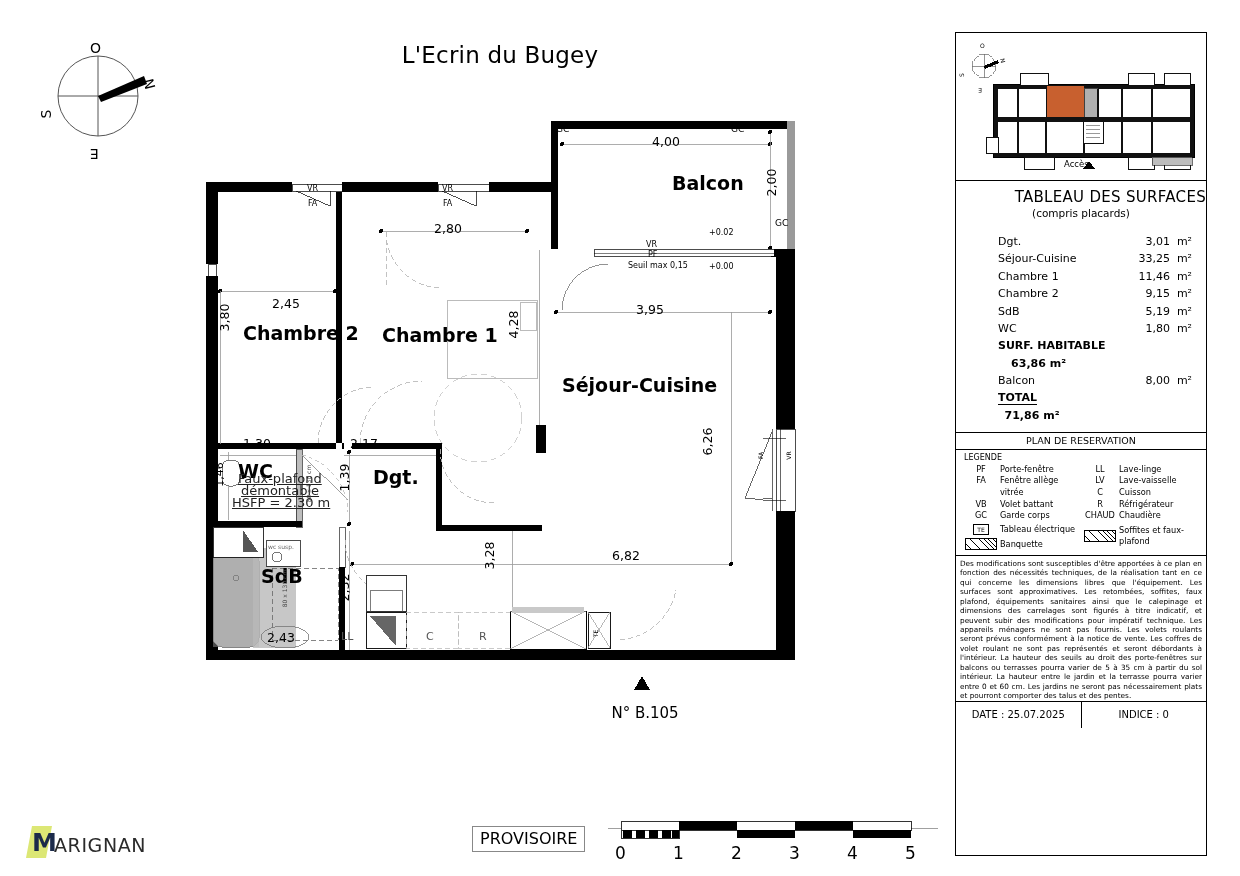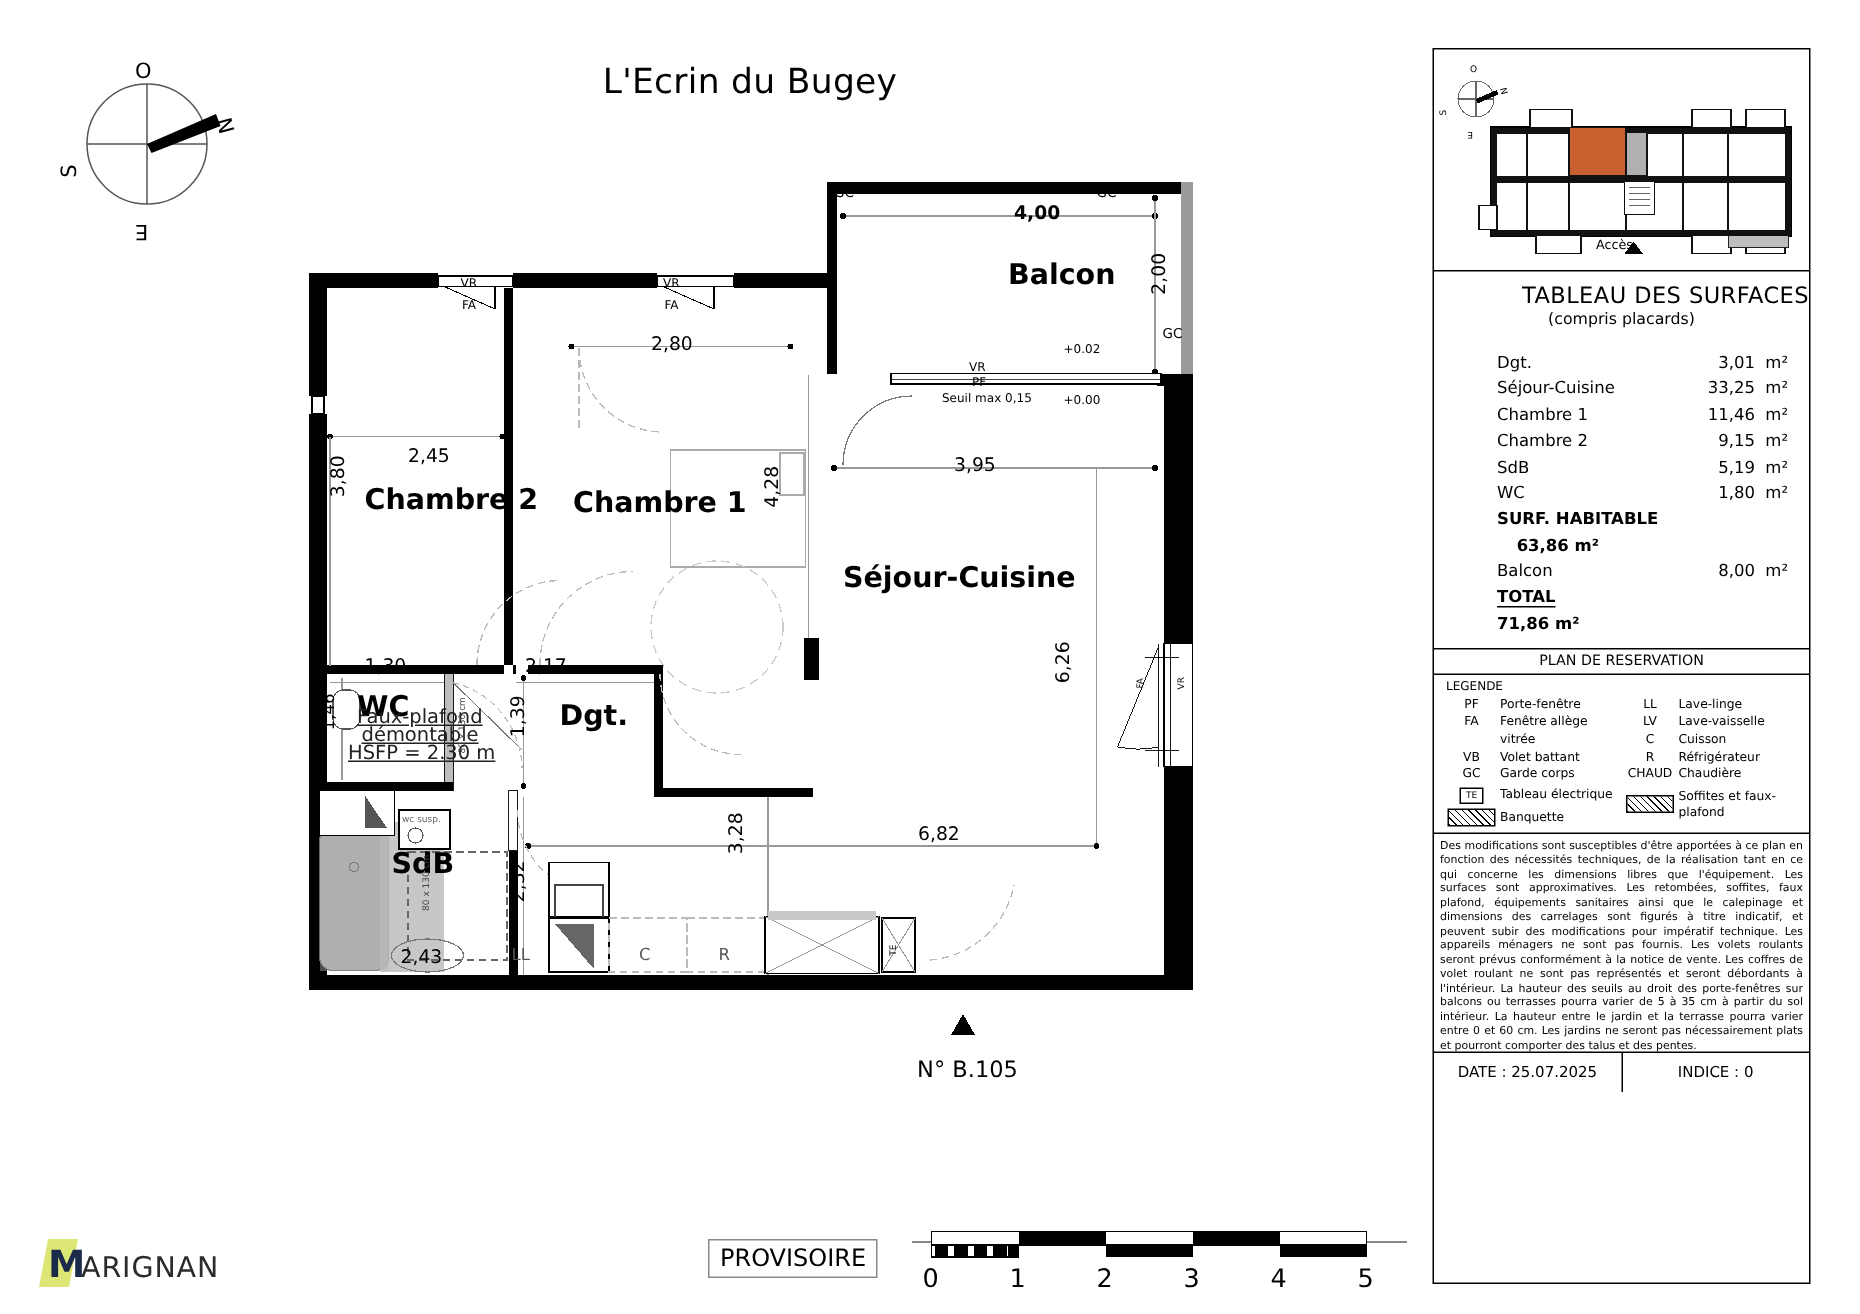--- a/index.html
+++ b/index.html
@@ -266,21 +266,21 @@
   
   <div class="abs roomlabel nosel" style="left:243px;top:322px;">Chambre 2</div>
   <div class="abs roomlabel nosel" style="left:382px;top:324px;">Chambre 1</div>
   <div class="abs roomlabel nosel" style="left:562px;top:374px;">Séjour-Cuisine</div>
   <div class="abs roomlabel nosel" style="left:672px;top:172px;">Balcon</div>
   <div class="abs roomlabel nosel" style="left:238px;top:460px;">WC</div>
   <div class="abs roomlabel nosel" style="left:373px;top:466px;">Dgt.</div>
   <div class="abs roomlabel nosel" style="left:261px;top:565px;">SdB</div>
 
   
-  <div class="abs dim nosel" style="left:676px;top:134px;font-weight:bold;">4,00</div>
+  <div class="abs dim nosel" style="left:652px;top:134px;">4,00</div>
   <div class="abs dimv nosel" style="left:758px;top:175px;transform:rotate(-90deg);">2,00</div>
   <div class="abs dim nosel" style="left:434px;top:221px;">2,80</div>
   <div class="abs dim nosel" style="left:272px;top:280px;margin-top:16px;">2,45</div>
   <div class="abs dimv nosel" style="left:211px;top:310px;transform:rotate(-90deg);">3,80</div>
   <div class="abs dimv nosel" style="left:500px;top:317px;transform:rotate(-90deg);">4,28</div>
   <div class="abs dim nosel" style="left:636px;top:302px;">3,95</div>
   <div class="abs dimv nosel" style="left:694px;top:434px;transform:rotate(-90deg);">6,26</div>
   <div class="abs dim nosel" style="left:572px;top:548px;margin-left:40px;">6,82</div>
   <div class="abs dimv nosel" style="left:476px;top:548px;transform:rotate(-90deg);">3,28</div>
   <div class="abs dim nosel" style="left:243px;top:436px;">1,30</div>
@@ -417,21 +417,21 @@
         <span class="nm">SURF. HABITABLE</span>
         <span style="width:68px;text-align:right;">63,86 m²</span>
       </div>
       <div class="srow">
         <span class="nm">Balcon</span>
         <span class="vl">8,00</span>
         <span class="un">m²</span>
       </div>
       <div class="srow b ul">
         <span class="nm"><span>TOTAL</span></span>
-        <span style="width:68px;text-align:left;">71,86 m²</span>
+        <span style="width:68px;text-align:center;">71,86 m²</span>
       </div>
     </div>
   </div>
 
   <div class="rp-sec" id="rp-legend">
     <div id="legend-head">PLAN DE RESERVATION</div>
     <div id="legend-body">
       <div class="lgt">LEGENDE</div>
       <div class="lgcols">
         <div class="lgcol">

